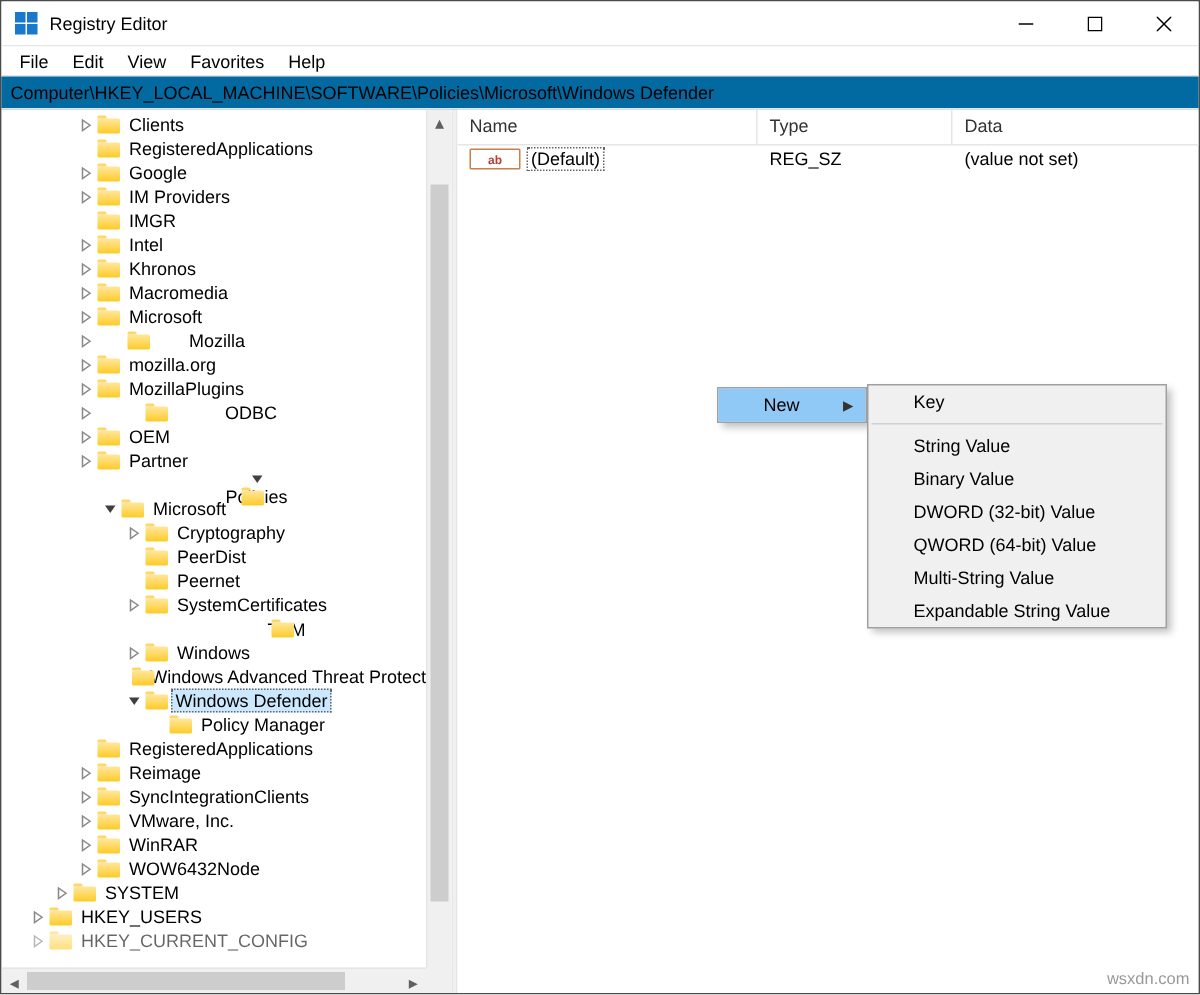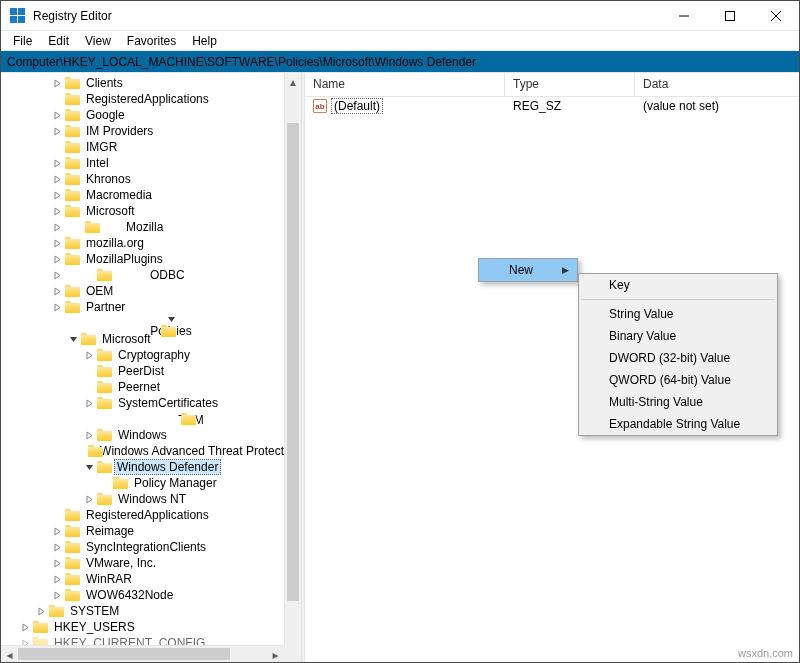--- a/index.html
+++ b/index.html
@@ -32,21 +32,21 @@
 .list-header { height: 24px; display: flex; border-bottom: 1px solid #e5e5e5; background: #fff; }
 .col-h { padding: 4px 8px; border-right: 1px solid #e5e5e5; color: #333; }
 .col-h.name { width: 200px; }
 .col-h.type { width: 130px; }
 .col-h.data { flex: 1; border-right: none; }
 .list-row { display: flex; height: 18px; align-items: center; }
 .cell { padding: 1px 8px; display: flex; align-items: center; }
 .cell.name { width: 200px; }
 .cell.type { width: 130px; }
 .cell.data { flex: 1; }
-.value-icon { width: 14px; height: 14px; margin-right: 4px; border: 1px solid #c97f4a; background: #fff; display: flex; align-items: center; justify-content: center; font-size: 8px; color: #c0392b; font-weight: bold; border-radius: 1px; }
+.value-icon { width: 34px; height: 14px; margin-right: 4px; border: 1px solid #c97f4a; background: #fff; display: flex; align-items: center; justify-content: center; font-size: 8px; color: #c0392b; font-weight: bold; border-radius: 1px; }
 .value-name { border: 1px dotted #666; padding: 0 2px; }
 .context-layer { position: absolute; top: 0; left: 0; width: 100%; height: 100%; pointer-events: none; }
 .ctx-menu { position: absolute; background: #f0f0f0; border: 1px solid #a0a0a0; box-shadow: 3px 3px 5px rgba(0,0,0,0.25); pointer-events: auto; }
 .ctx-item { height: 22px; display: flex; align-items: center; padding: 0 20px 0 30px; position: relative; }
 .ctx-item.hl { background: #90c8f6; }
 .ctx-item .arrow { position: absolute; right: 8px; font-size: 9px; color: #333; }
 .ctx-sep { height: 1px; background: #d0d0d0; margin: 3px 2px; }
 .scrollbar-v { position: absolute; right: 0; top: 0; bottom: 0; width: 17px; background: #f0f0f0; border-left: 1px solid #e5e5e5; display: flex; flex-direction: column; }
 .sb-btn { height: 17px; display: flex; align-items: center; justify-content: center; color: #606060; }
 .sb-track { flex: 1; position: relative; }
@@ -304,29 +304,20 @@
               </svg>
             </span>
             <span class="folder-icon"></span>
             <span class="tree-label">Windows Defender</span>
           </div>
           <div class="tree-row" style="padding-left: 96px;">
             <span class="expander"></span>
             <span class="folder-icon"></span>
             <span class="tree-label">Policy Manager</span>
           </div>
-          <div class="tree-row" style="padding-left: 80px;">
-            <span class="expander">
-              <svg viewBox="0 0 9 9">
-                <path d="M2 1 L7 4.5 L2 8 Z" fill="none" stroke="currentColor" stroke-width="1"></path>
-              </svg>
-            </span>
-            <span class="folder-icon"></span>
-            <span class="tree-label">Windows NT</span>
-          </div>
           <div class="tree-row" style="padding-left: 48px;">
             <span class="expander"></span>
             <span class="folder-icon"></span>
             <span class="tree-label">RegisteredApplications</span>
           </div>
           <div class="tree-row" style="padding-left: 48px;">
             <span class="expander">
               <svg viewBox="0 0 9 9">
                 <path d="M2 1 L7 4.5 L2 8 Z" fill="none" stroke="currentColor" stroke-width="1"></path>
               </svg>
@@ -432,21 +423,21 @@
         <div class="cell data">(value not set)</div>
       </div>
 
       <div class="context-layer">
         <div class="ctx-menu" style="left:173px;top:185px;width:100px">
           <div class="ctx-item hl">
             <span>New</span>
             <span class="arrow">▶</span>
           </div>
         </div>
-        <div class="ctx-menu" style="left:273px;top:200px;width:200px">
+        <div class="ctx-menu" style="left:273px;top:183px;width:200px">
           <div class="ctx-item">
               <span>Key</span>
             </div>
           <div class="ctx-sep"></div>
           <div class="ctx-item">
               <span>String Value</span>
             </div>
           <div class="ctx-item">
               <span>Binary Value</span>
             </div>

